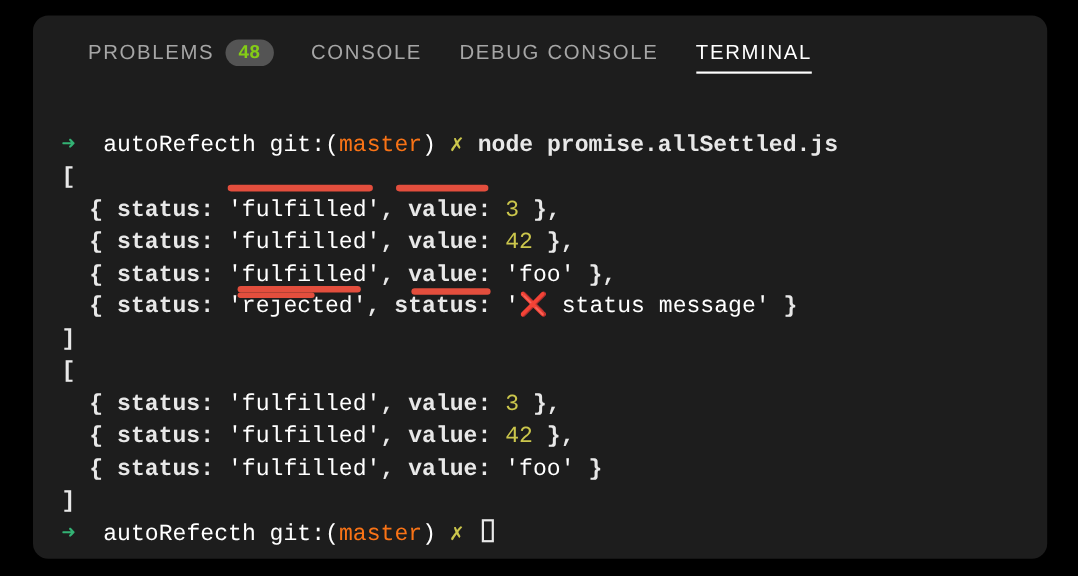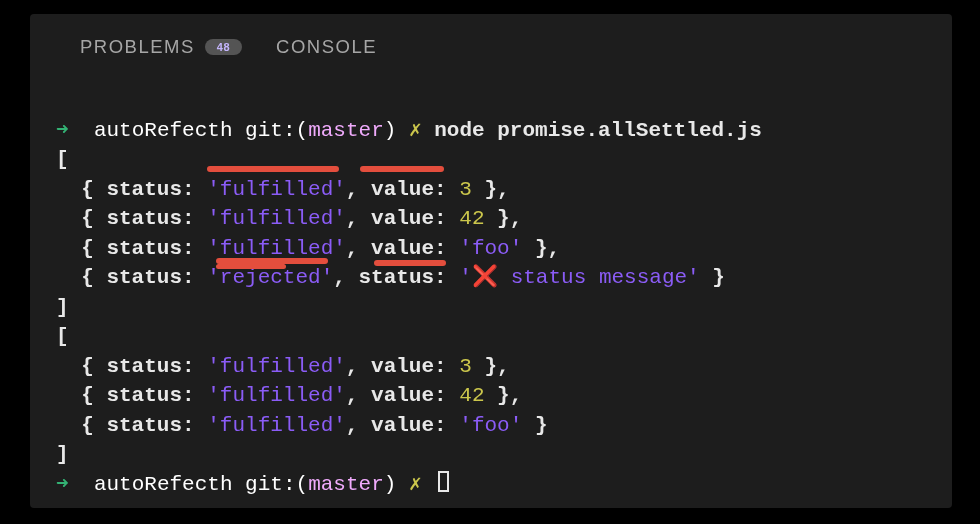--- a/index.html
+++ b/index.html
@@ -10,21 +10,21 @@
     font-family: "Menlo", "Consolas", "Courier New", monospace;
     overflow: hidden;
   }
   .panel {
     position: absolute;
     left: 30px;
     top: 14px;
     width: 922px;
     height: 494px;
     background: #1d1d1d;
-    border-radius: 4px;
+    border-radius: 14px;
     box-shadow: 0 0 0 1px #000, 8px 8px 0 0 rgba(0,0,0,0.9);
     padding: 18px 26px 18px 26px;
   }
   .tabs {
     display: flex;
     align-items: center;
     gap: 34px;
     font-family: -apple-system, BlinkMacSystemFont, "Segoe UI", Arial, sans-serif;
     font-size: 18.5px;
     letter-spacing: 1.5px;
@@ -45,41 +45,41 @@
   .tab.active::after {
     content: "";
     position: absolute;
     left: 0; right: 0;
     bottom: -8px;
     height: 2px;
     background: #fff;
   }
   .badge {
     background: #545454;
-    color: #c4b5fd;
+    color: #84cc16;
     border-radius: 999px;
     padding: 2px 12px;
-    font-size: 11px;
+    font-size: 17px;
     letter-spacing: 0.5px;
     font-weight: 600;
   }
   .term {
     margin-top: 14px;
     font-size: 21px;
     line-height: 29.5px;
     color: #e8e8e8;
     white-space: pre;
     position: relative;
   }
   .fg-arrow   { color:#33b274; }
   .fg-cyan    { color:#ffffff; }
   .fg-white   { color:#e8e8e8;font-weight:bold; }
-  .fg-red     { color:#f0abfc; }
+  .fg-red     { color:#f97316; }
   .fg-yellow  { color:#cbc64c; }
-  .fg-str     { color:#8b5cf6; }
+  .fg-str     { color:#ffffff; }
   .fg-num     { color:#cbc64c; }
   .fg-emoji   { color:#e34e3d; }
 
   .cursor {
     display:inline-block;
     width:11px; height:21px;
     border:2px solid #e8e8e8;
     vertical-align:-2px;
     margin-left:4px;
   }
@@ -97,20 +97,26 @@
 <div class="panel">
 
   <div class="tabs">
     <div class="tab">
       <span>PROBLEMS</span>
       <span class="badge">48</span>
     </div>
     <div class="tab">
       <span>CONSOLE</span>
     </div>
+    <div class="tab">
+      <span>DEBUG CONSOLE</span>
+    </div>
+    <div class="tab active">
+      <span>TERMINAL</span>
+    </div>
   </div>
 
   <div class="term">
 <span class="fg-arrow">➜</span>  <span class="fg-cyan">autoRefecth</span> <span class="fg-cyan">git:(</span><span class="fg-red">master</span><span class="fg-cyan">)</span> <span class="fg-yellow">✗</span> <span class="fg-white">node promise.allSettled.js</span>
 <span class="fg-white">[</span>
 <span class="fg-white">  { status: </span><span class="fg-str">'fulfilled'</span><span class="fg-white">, value: </span><span class="fg-num">3</span><span class="fg-white"> },</span>
 <span class="fg-white">  { status: </span><span class="fg-str">'fulfilled'</span><span class="fg-white">, value: </span><span class="fg-num">42</span><span class="fg-white"> },</span>
 <span class="fg-white">  { status: </span><span class="fg-str">'fulfilled'</span><span class="fg-white">, value: </span><span class="fg-str">'foo'</span><span class="fg-white"> },</span>
 <span class="fg-white">  { status: </span><span class="fg-str">'rejected'</span><span class="fg-white">, status: </span><span class="fg-str">'</span><span class="fg-emoji">❌</span><span class="fg-str"> status message'</span><span class="fg-white"> }</span>
 <span class="fg-white">]</span>

